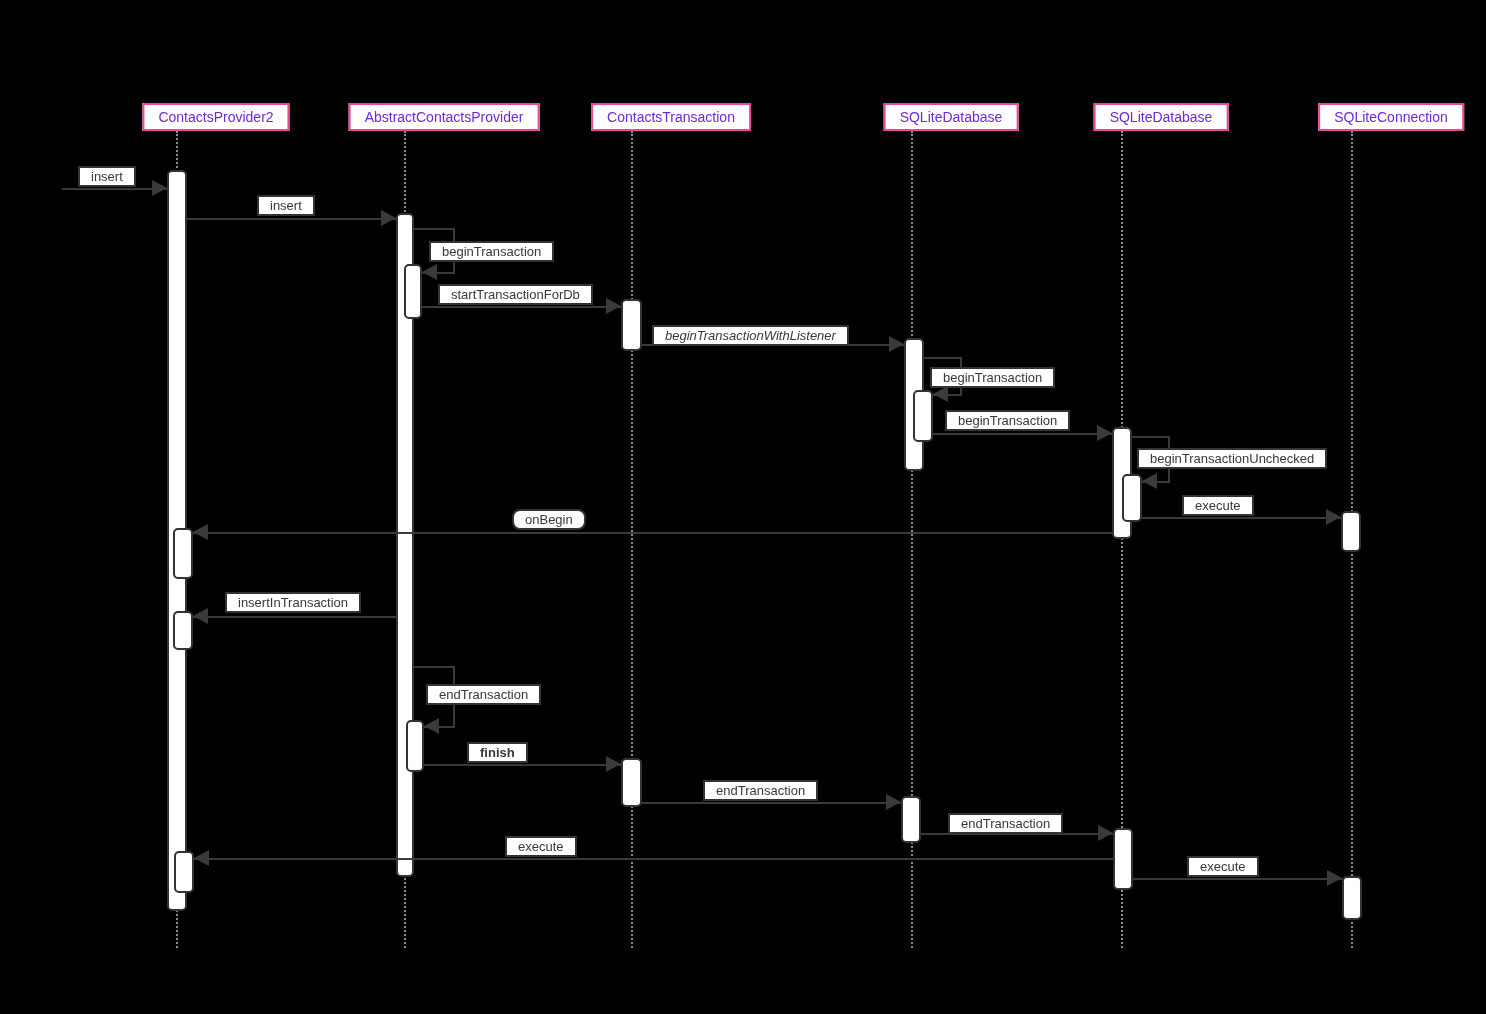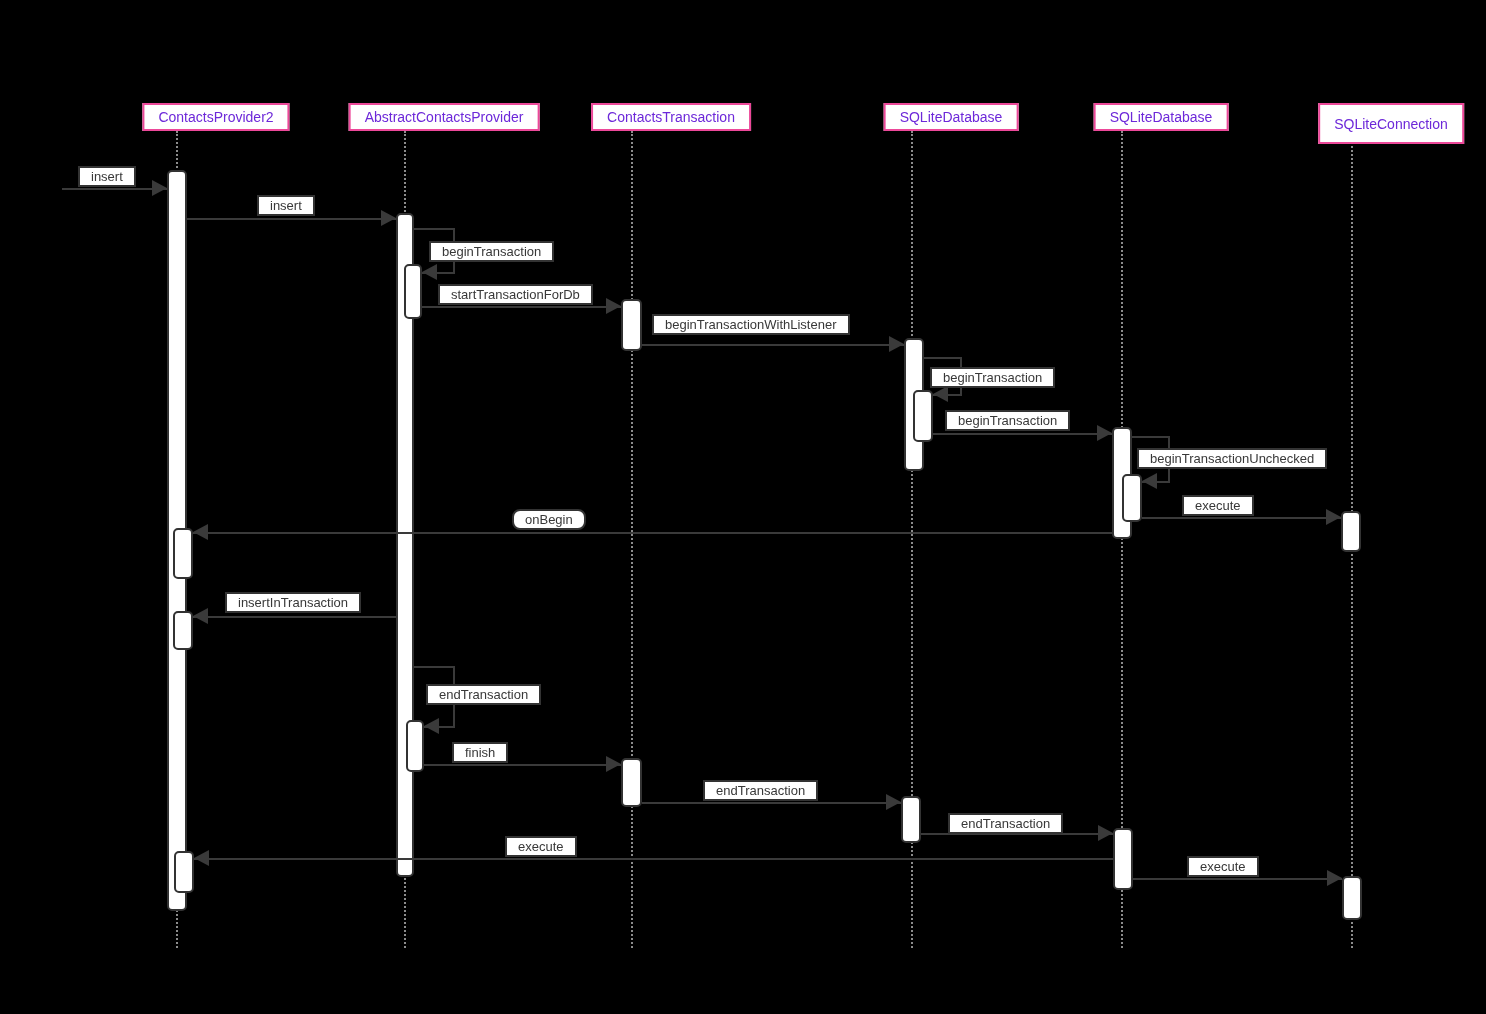--- a/index.html
+++ b/index.html
@@ -45,21 +45,21 @@
     <div class="participant" style="left: 177px; top: 103px; height: 28px;">ContactsProvider2</div>
     <div class="lifeline" style="left: 404px; top: 131px; height: 817px;"></div>
     <div class="participant" style="left: 405px; top: 103px; height: 28px;">AbstractContactsProvider</div>
     <div class="lifeline" style="left: 631px; top: 131px; height: 817px;"></div>
     <div class="participant" style="left: 632px; top: 103px; height: 28px;">ContactsTransaction</div>
     <div class="lifeline" style="left: 911px; top: 131px; height: 817px;"></div>
     <div class="participant" style="left: 912px; top: 103px; height: 28px;">SQLiteDatabase</div>
     <div class="lifeline" style="left: 1121px; top: 131px; height: 817px;"></div>
     <div class="participant" style="left: 1122px; top: 103px; height: 28px;">SQLiteDatabase</div>
     <div class="lifeline" style="left: 1351px; top: 131px; height: 817px;"></div>
-    <div class="participant" style="left: 1352px; top: 103px; height: 41px;">SQLiteConnection</div>
+    <div class="participant" style="left: 1352px; top: 103px; height: 28px;">SQLiteConnection</div>
     <div class="activation" style="left: 167px; top: 170px; width: 20px; height: 741px;"></div>
     <div class="activation" style="left: 173px; top: 528px; width: 20px; height: 51px;"></div>
     <div class="activation" style="left: 173px; top: 611px; width: 20px; height: 39px;"></div>
     <div class="activation" style="left: 174px; top: 851px; width: 20px; height: 42px;"></div>
     <div class="activation" style="left: 396px; top: 213px; width: 18px; height: 664px;"></div>
     <div class="activation" style="left: 404px; top: 264px; width: 18px; height: 55px;"></div>
     <div class="activation" style="left: 406px; top: 720px; width: 18px; height: 52px;"></div>
     <div class="activation" style="left: 621px; top: 299px; width: 21px; height: 52px;"></div>
     <div class="activation" style="left: 621px; top: 758px; width: 21px; height: 49px;"></div>
     <div class="activation" style="left: 904px; top: 338px; width: 20px; height: 133px;"></div>
@@ -74,36 +74,36 @@
     <div class="head-right" style="left: 152px; top: 180px;"></div>
     <div class="msg-label" style="left: 78px; top: 166px;">insert</div>
     <div class="hline" style="left: 187px; top: 218px; width: 209px;"></div>
     <div class="head-right" style="left: 381px; top: 210px;"></div>
     <div class="msg-label" style="left: 257px; top: 195px;">insert</div>
     <div class="hline" style="left: 422px; top: 306px; width: 199px;"></div>
     <div class="head-right" style="left: 606px; top: 298px;"></div>
     <div class="msg-label" style="left: 438px; top: 284px;">startTransactionForDb</div>
     <div class="hline" style="left: 642px; top: 344px; width: 262px;"></div>
     <div class="head-right" style="left: 889px; top: 336px;"></div>
-    <div class="msg-label" style="left: 652px; top: 314px;">beginTransactionWithListener</div>
+    <div class="msg-label" style="left: 652px; top: 325px; font-style: italic;">beginTransactionWithListener</div>
     <div class="hline" style="left: 933px; top: 433px; width: 179px;"></div>
     <div class="head-right" style="left: 1097px; top: 425px;"></div>
     <div class="msg-label" style="left: 945px; top: 410px;">beginTransaction</div>
     <div class="hline" style="left: 1142px; top: 517px; width: 199px;"></div>
     <div class="head-right" style="left: 1326px; top: 509px;"></div>
     <div class="msg-label" style="left: 1182px; top: 495px;">execute</div>
     <div class="hline" style="left: 193px; top: 532px; width: 919px;"></div>
     <div class="head-left" style="left: 193px; top: 524px;"></div>
     <div class="msg-label" style="left: 512px; top: 509px; border-radius: 8px;">onBegin</div>
     <div class="hline" style="left: 193px; top: 616px; width: 203px;"></div>
     <div class="head-left" style="left: 193px; top: 608px;"></div>
     <div class="msg-label" style="left: 225px; top: 592px;">insertInTransaction</div>
     <div class="hline" style="left: 424px; top: 764px; width: 197px;"></div>
     <div class="head-right" style="left: 606px; top: 756px;"></div>
-    <div class="msg-label" style="left: 452px; top: 742px;">finish</div>
+    <div class="msg-label" style="left: 467px; top: 742px; font-weight: bold;">finish</div>
     <div class="hline" style="left: 642px; top: 802px; width: 259px;"></div>
     <div class="head-right" style="left: 886px; top: 794px;"></div>
     <div class="msg-label" style="left: 703px; top: 780px;">endTransaction</div>
     <div class="hline" style="left: 921px; top: 833px; width: 192px;"></div>
     <div class="head-right" style="left: 1098px; top: 825px;"></div>
     <div class="msg-label" style="left: 948px; top: 813px;">endTransaction</div>
     <div class="hline" style="left: 194px; top: 858px; width: 919px;"></div>
     <div class="head-left" style="left: 194px; top: 850px;"></div>
     <div class="msg-label" style="left: 505px; top: 836px;">execute</div>
     <div class="hline" style="left: 1133px; top: 878px; width: 209px;"></div>

